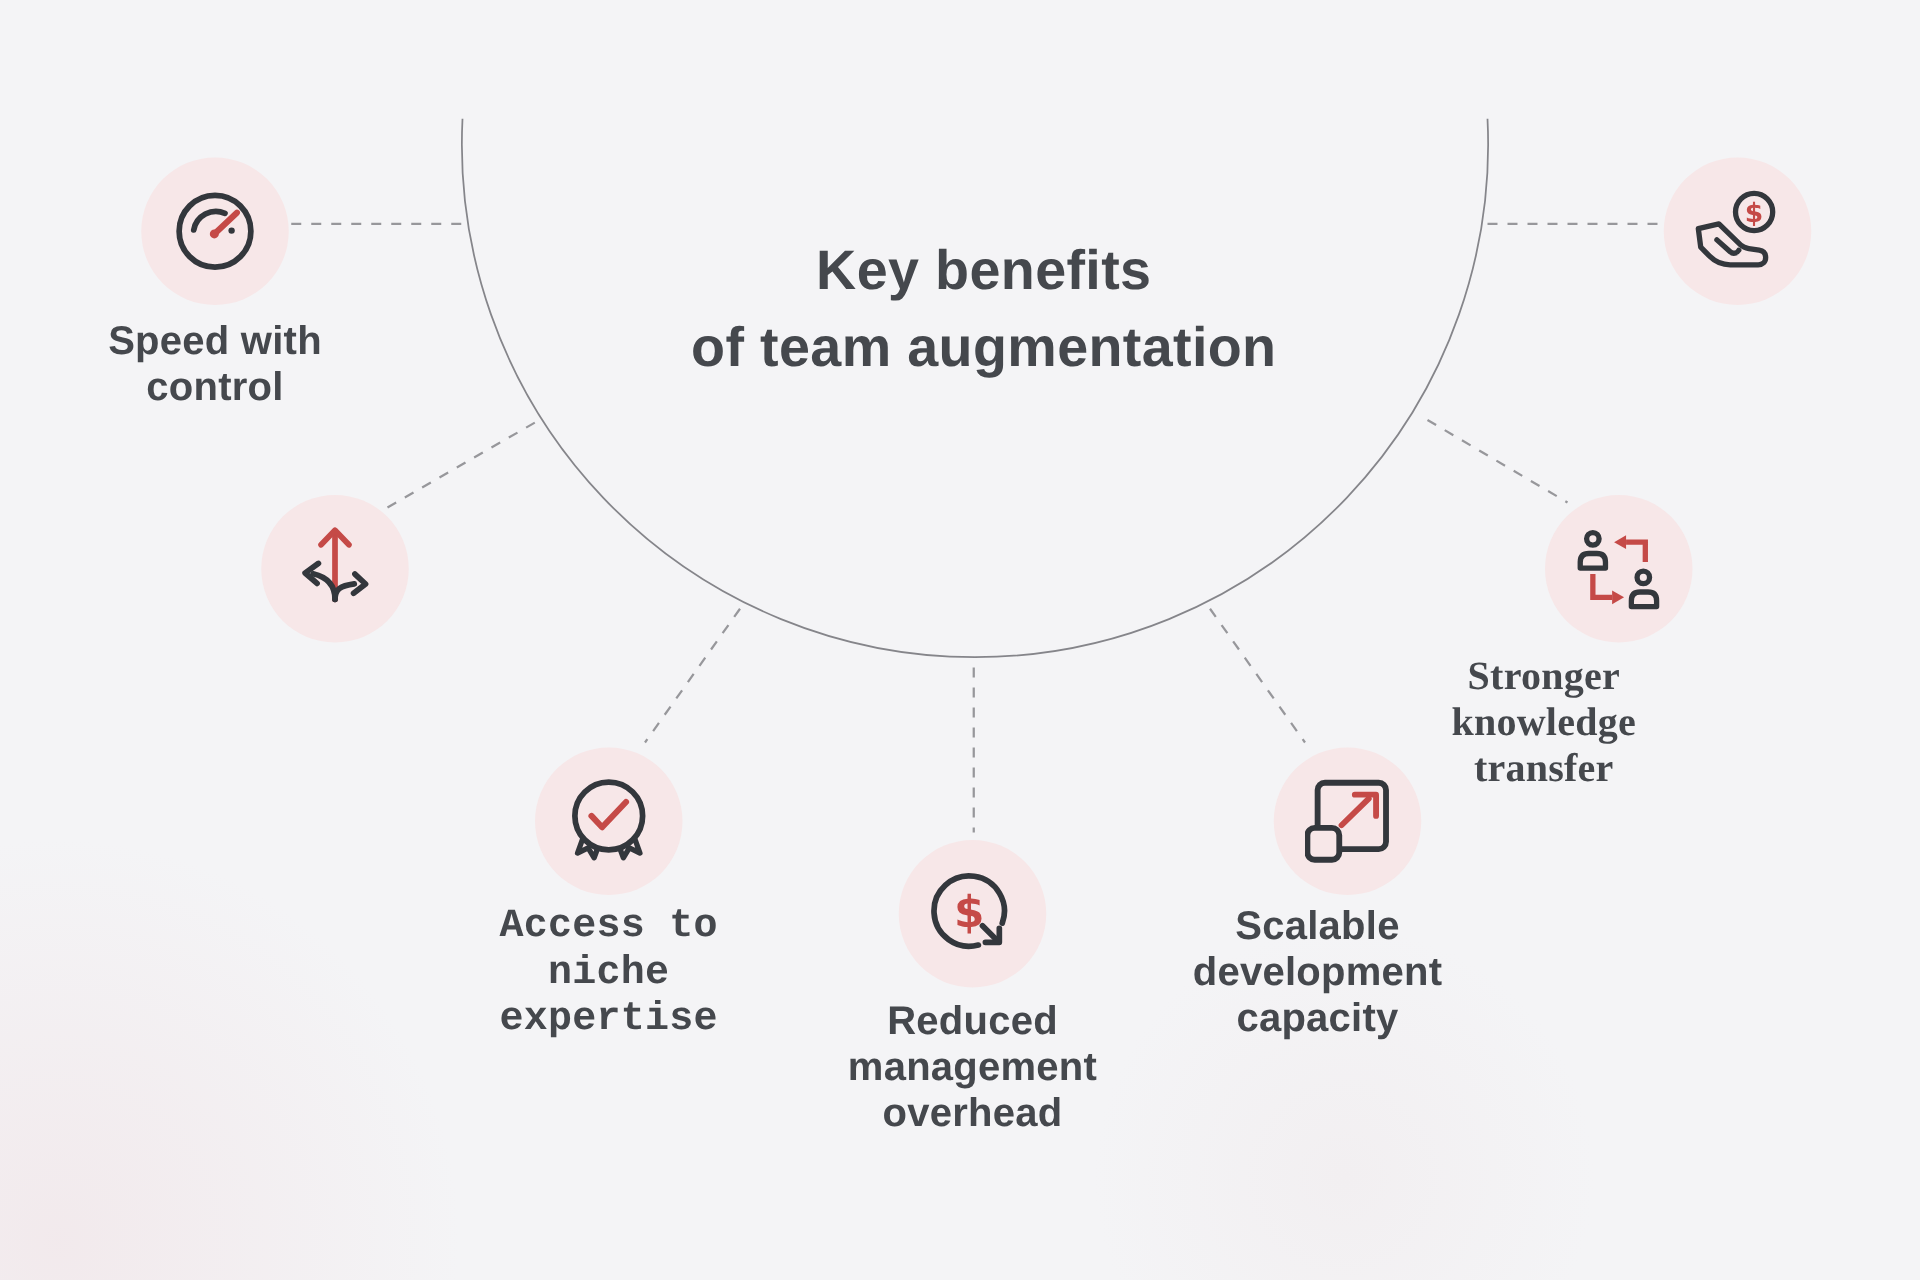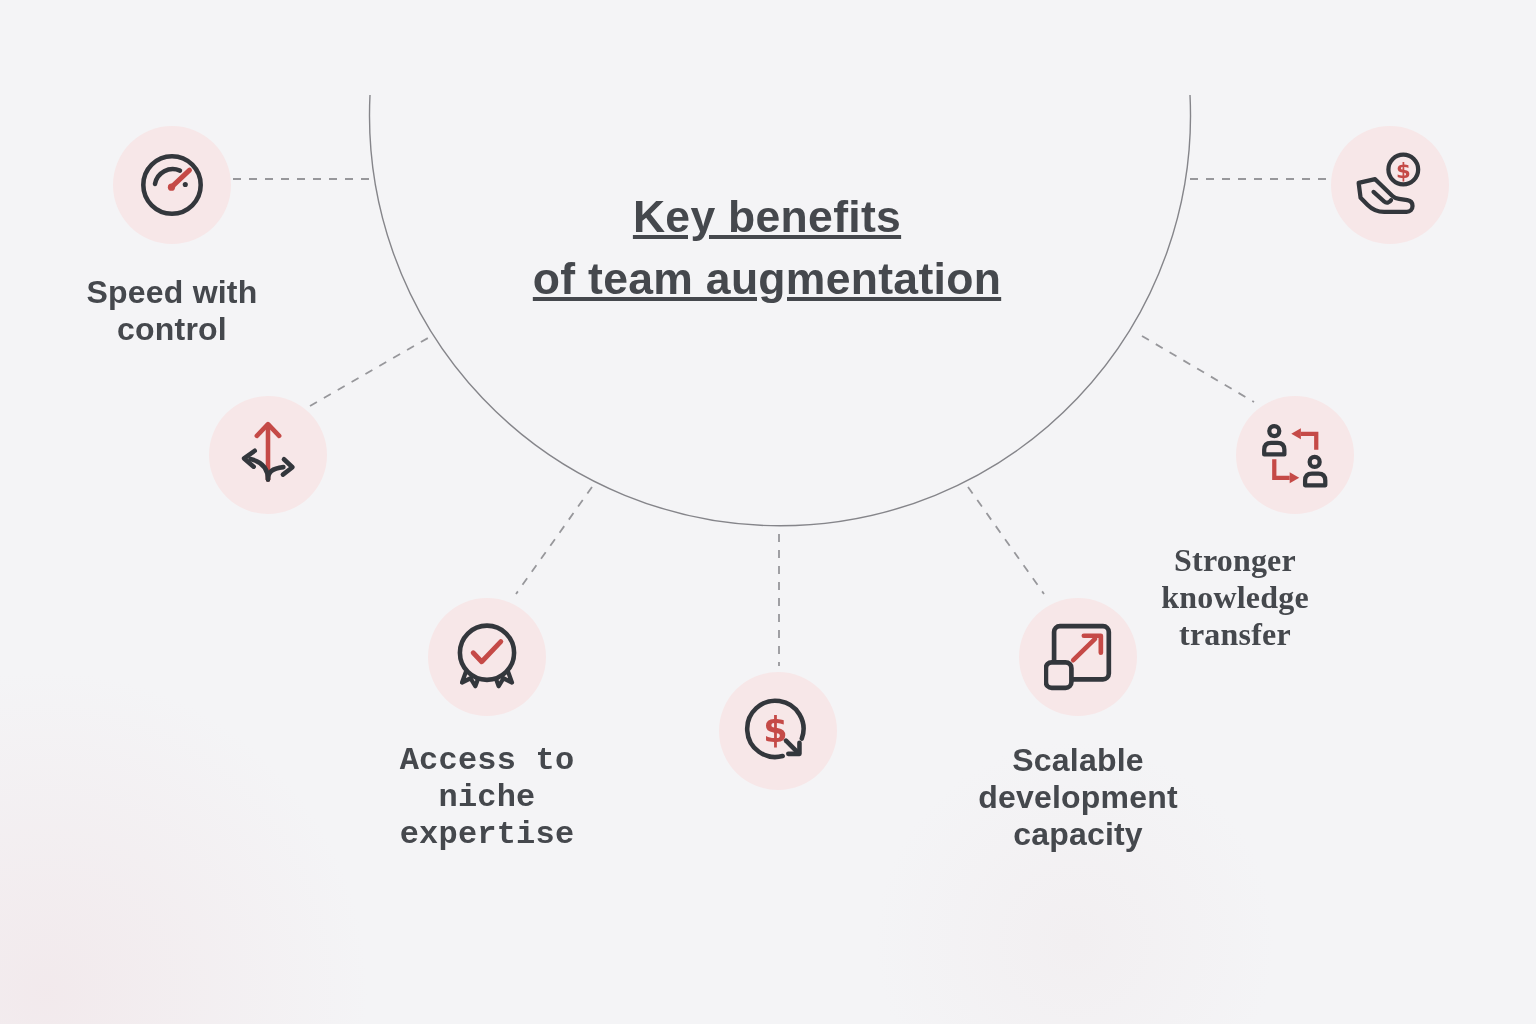--- a/index.html
+++ b/index.html
@@ -6,42 +6,40 @@
   body{font-family:"Liberation Sans", sans-serif; background:#e9e9ec;}
   #canvas{
     position:relative; width:1536px; height:1024px; overflow:hidden;
     background:
       radial-gradient(circle at 3% 97%, rgba(238,214,218,0.35), rgba(238,214,218,0) 18%),
       radial-gradient(circle at 70% 92%, rgba(240,234,236,0.5), rgba(240,234,236,0) 14%),
       #f4f4f6;
   }
   #lines{position:absolute; left:0; top:0; width:1536px; height:1024px;}
   .title{
-    position:absolute; left:417px; top:186px; width:700px;
+    position:absolute; left:437px; top:186px; width:700px;
     text-align:center; white-space:pre-line;
     font-size:44.5px; line-height:62px; font-weight:bold; letter-spacing:0.3px;
     color:#45484d;
-    text-decoration:underline;
   }
   .circle{
     position:absolute; width:118px; height:118px; border-radius:50%;
     background:#f7e7e8; display:flex; align-items:center; justify-content:center;
   }
   .label{
     position:absolute; width:280px; text-align:center; white-space:pre-line;
     font-size:32px; line-height:37px; font-weight:bold; letter-spacing:0.2px;
     color:#45484d;
-    margin-top:20px;
   }
   
   .c1{left:113px; top:126px;}   .t1{left:32px;  top:254px;}
   .c2{left:209px; top:396px;}   .t2{left:130px; top:522px;}
   .c3{left:428px; top:598px;}   .t3{left:347px; top:722px;font-family:Liberation Mono, monospace;}
   .c4{left:719px; top:672px;}   .t4{left:638px; top:798px;}
-  .c5{left:1019px; top:598px;}  .t5{left:938px; top:722px;}
+  .c5{left:1019px; top:598px;}  .t5{left:914px; top:722px;}
   .c6{left:1236px; top:396px;}  .t6{left:1095px; top:522px;font-family:Liberation Serif, serif;}
   .c7{left:1331px; top:126px;}  .t7{left:1250px; top:254px;}
   .dollar{font-family:"DejaVu Sans", sans-serif; font-weight:bold;}
 </style>
 </head>
 <body>
 
 <div id="canvas">
 
   <svg id="lines" viewBox="0 0 1536 1024">
@@ -100,20 +98,23 @@
 expertise</div>
 
   <div class="circle c4">
     <svg width="68" height="68" viewBox="0 0 64 64">
       <path d="M 36.4,55.6 A 26.5,26.5 0 1 1 54.4,39.1" fill="none" stroke="#33373c" stroke-width="4.3" stroke-linecap="round"></path>
       <text class="dollar" x="29.5" y="31" font-size="33" fill="#c54a47" text-anchor="middle" dominant-baseline="central">$</text>
       <path d="M 39.5,41 L 51,52.5" fill="none" stroke="#33373c" stroke-width="4.3" stroke-linecap="round"></path>
       <path d="M 52.2,43 L 52.2,53.5 L 41.7,53.5" fill="none" stroke="#33373c" stroke-width="4.3" stroke-linecap="round" stroke-linejoin="round"></path>
     </svg>
   </div>
+  <div class="label t4">Reduced
+management
+overhead</div>
 
   <div class="circle c5">
     <svg width="68" height="68" viewBox="0 0 64 64">
       <rect x="9.5" y="3" width="51.5" height="50" rx="5.5" fill="none" stroke="#33373c" stroke-width="4.4"></rect>
       <rect x="1.8" y="37" width="24" height="24" rx="5.5" fill="#f7e7e8" stroke="#33373c" stroke-width="4.4"></rect>
       <path d="M 27.5,35 L 48,15" fill="none" stroke="#c54a47" stroke-width="4.4" stroke-linecap="round"></path>
       <path d="M 37.5,12 L 53.5,12 L 53.5,28" fill="none" stroke="#c54a47" stroke-width="4.4" stroke-linecap="round" stroke-linejoin="round"></path>
     </svg>
   </div>
   <div class="label t5">Scalable

